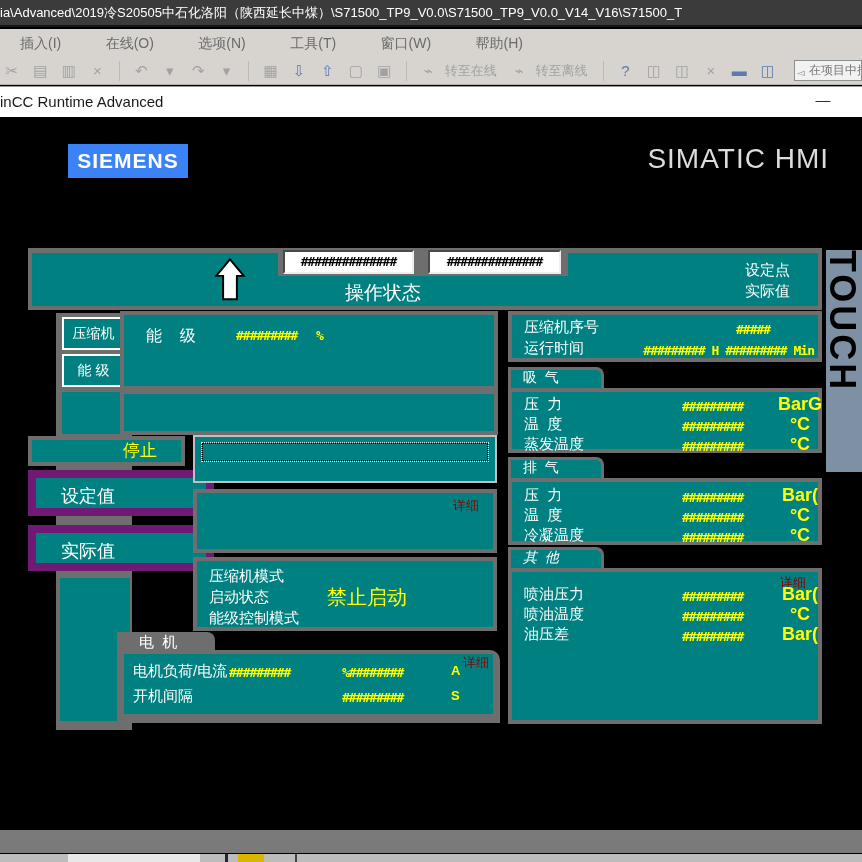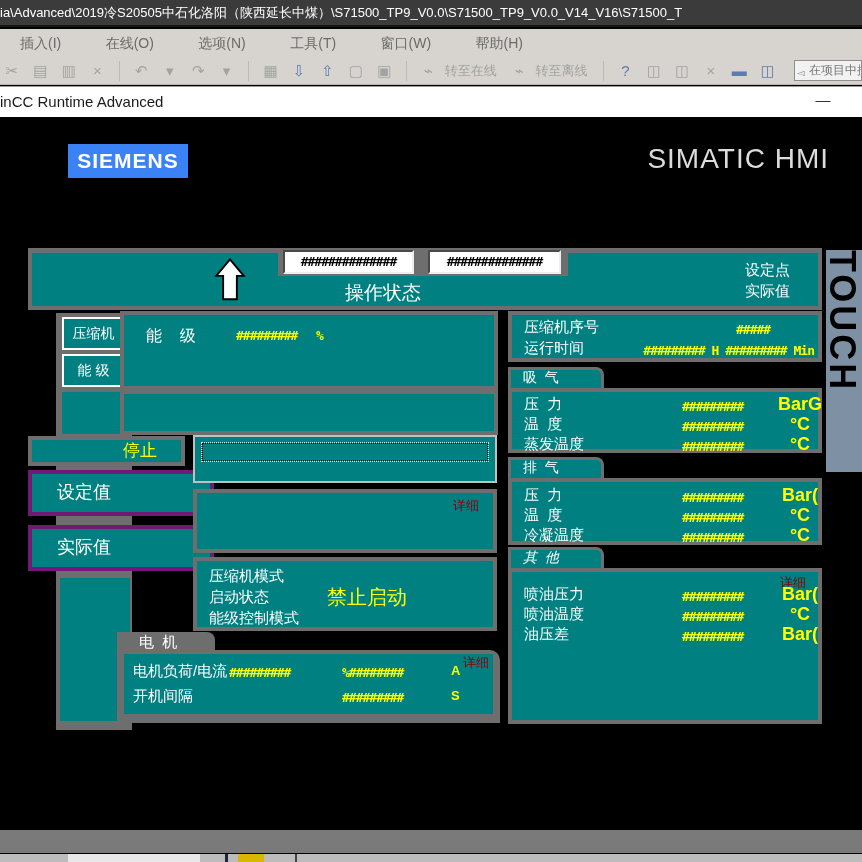--- a/index.html
+++ b/index.html
@@ -53,21 +53,21 @@
   #hdr-right { position:absolute; left:717px; top:11px; color:#fff; font-size:15px; line-height:21px;}
 
   
   #left-panel { left:28px; top:196px; width:76px; height:417px; background:#6e6e6e;margin-left:28px; }
   .nav-btn { position:absolute; left:6px; width:63px; height:33px; background:#008080; border:2px solid #fff;
      color:#fff; font-size:14px; text-align:center; line-height:29px; white-space:pre;}
   #nav-fill-top { position:absolute; left:6px; top:79px; width:63px; height:42px; background:#008080;}
   #nav-fill-bottom { position:absolute; left:4px; top:265px; width:70px; height:143px; background:#008080;}
   #stop-bar { left:28px; top:319px; width:157px; height:30px; border:4px solid #6e6e6e; background:#008080;
      color:#ffff00; font-size:17px; text-align:right; padding-right:24px; line-height:21px;}
-  #setpoint-bar,#actual-bar { left:28px; width:186px; height:46px; border:4px solid #701a75; background:#008080;
+  #setpoint-bar,#actual-bar { left:28px; width:186px; height:46px; border:8px solid #701a75; background:#008080;
      color:#fff; font-size:18px; padding-left:25px; line-height:37px;}
   #setpoint-bar { top:353px; } #actual-bar { top:408px; }
 
   
   #energy-box { left:120px; top:194px; width:378px; height:79px; }
   #empty-box  { left:120px; top:273px; width:378px; height:45px; }
   #slider-box { left:193px; top:318px; width:304px; height:48px; background:#008080; border:2px solid #c0c0c0;}
   #slider-field { position:absolute; left:6px; top:5px; right:6px; height:20px; background:#008080;
      border:1px dotted #e0e0e0; outline:1px dotted #000; outline-offset:-2px;}
   #detail-box { left:193px; top:372px; width:304px; height:64px; }

